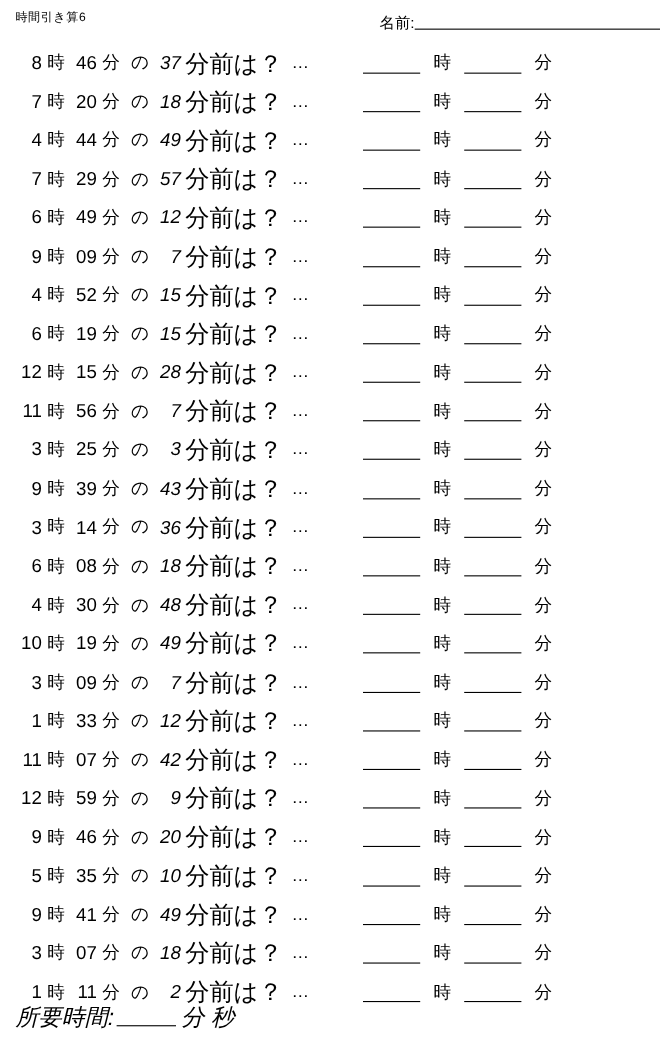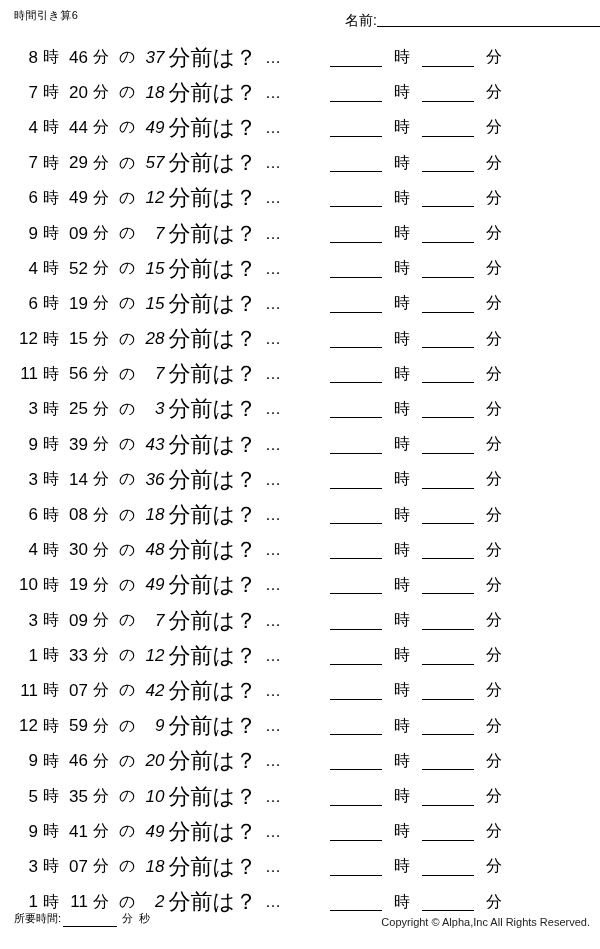--- a/index.html
+++ b/index.html
@@ -130,24 +130,25 @@
     position: absolute;
     bottom: 8px;
     left: 0;
     width: 600px;
     height: 30px;
   }
   .time-taken {
     position: absolute;
     left: 14px;
     top: 0;
-    font-size: 11px;
+    font-size: 21px;
     white-space: nowrap;
     display: flex;
-    align-items: flex-start;
+    align-items: center;
+    font-style: italic;
   }
   .time-blank {
     display: inline-block;
     width: 54px;
     border-bottom: 1px solid #000;
     height: 15px;
     margin: 0 2px;
   }
   .time-unit {
     margin: 0 3px;
@@ -635,16 +636,15 @@
     </div>
 
   <div class="footer">
     <div class="time-taken">
       <span>所要時間:</span>
       <span class="time-blank"></span>
       <span class="time-unit">分</span>
       <span class="time-unit">秒</span>
     </div>
     <div class="page-id">316/400</div>
-    <div class="copyright">Copyright ©  Alpha,Inc All Rights Reserved.</div>
   </div>
 
 </div>
 
 </body></html>

